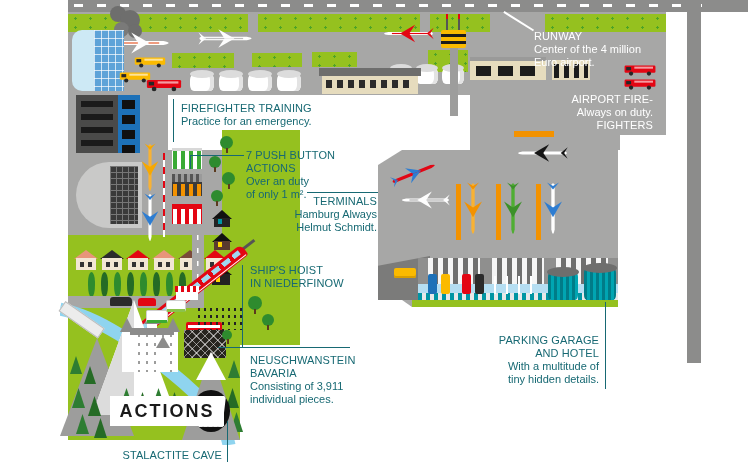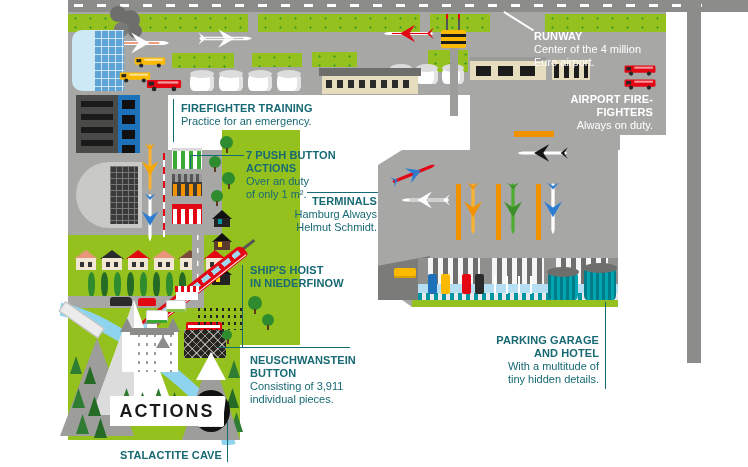--- a/index.html
+++ b/index.html
@@ -8,21 +8,21 @@
   .abs{position:absolute;}
   
   .tarmac{background:#a7a7a6;}
   .runway{background:#8c8c8b;}
   .grass{background:#95c11f;background-image:radial-gradient(circle,#4da327 1.1px,transparent 1.4px);background-size:15px 9px;}
   .grassplain{background:#95c11f;}
   .dash-h{background-image:repeating-linear-gradient(90deg,#fff 0 9px,transparent 9px 23px);}
   .dash-v-rw{background-image:repeating-linear-gradient(180deg,#e30613 0 7px,#fff 7px 14px);}
   
   .ct{color:#176973;font-size:11px;line-height:13px;}
-  .ct b{font-weight:bold;letter-spacing:.1px;}
+  .ct b{font-weight:normal;letter-spacing:.1px;}
   .ct p{margin:0;}
   .white-ct{color:#fff;}
   .r{text-align:right;}
   .lead-t{background:#176973;}
   .lead-w{background:#ffffff;}
   
   .tr{border-radius:50%;background:#2e8b2e;}
   .tr::after{content:"";position:absolute;left:45%;bottom:-4px;width:2px;height:5px;background:#5b3a1e;}
   .pine{clip-path:polygon(50% 0,100% 100%,0 100%);background:#2e7d32;}
   .pine.d{background:#256b25;}
@@ -367,22 +367,22 @@
 
   <div class="abs lead-w" style="left:504px;top:11px;width:35px;height:1.5px;transform:rotate(32deg);transform-origin:0 50%;"></div>
   <div class="abs ct white-ct" style="left:534px;top:30px;">
     <p><b>RUNWAY</b></p>
     <p>Center of the 4 million</p>
     <p>Euro airport.</p>
   </div>
 
   <div class="abs ct white-ct r" style="right:95px;top:93px;width:130px;">
     <p><b>AIRPORT FIRE-</b></p>
+    <p>Always on duty.</p>
     <p><b>FIGHTERS</b></p>
-    <p>Always on duty.</p>
   </div>
 
   <div class="abs lead-t" style="left:173px;top:99px;width:1px;height:43px;"></div>
   <div class="abs ct" style="left:181px;top:102px;">
     <p><b>FIREFIGHTER TRAINING</b></p>
     <p>Practice for an emergency.</p>
   </div>
 
   <div class="abs lead-t" style="left:190px;top:155px;width:54px;height:1px;"></div>
   <div class="abs lead-t" style="left:190px;top:155px;width:1px;height:14px;"></div>
@@ -402,21 +402,21 @@
 
   <div class="abs lead-t" style="left:242px;top:265px;width:1px;height:83px;"></div>
   <div class="abs ct" style="left:250px;top:264px;">
     <p><b>SHIP'S HOIST</b></p>
     <p><b>IN NIEDERFINOW</b></p>
   </div>
 
   <div class="abs lead-t" style="left:218px;top:347px;width:132px;height:1px;"></div>
   <div class="abs ct" style="left:250px;top:354px;">
     <p><b>NEUSCHWANSTEIN</b></p>
-    <p><b>BUTTON</b></p>
+    <p><b>BAVARIA</b></p>
     <p>Consisting of 3,911</p>
     <p>individual pieces.</p>
   </div>
 
   <div class="abs bavaria" style="left:110px;top:396px;width:114px;height:30px;">
     <span>ACTIONS</span>
   </div>
 
   <div class="abs lead-t" style="left:227px;top:421px;width:1px;height:41px;"></div>
   <div class="abs ct r" style="right:526px;top:449px;width:120px;">

